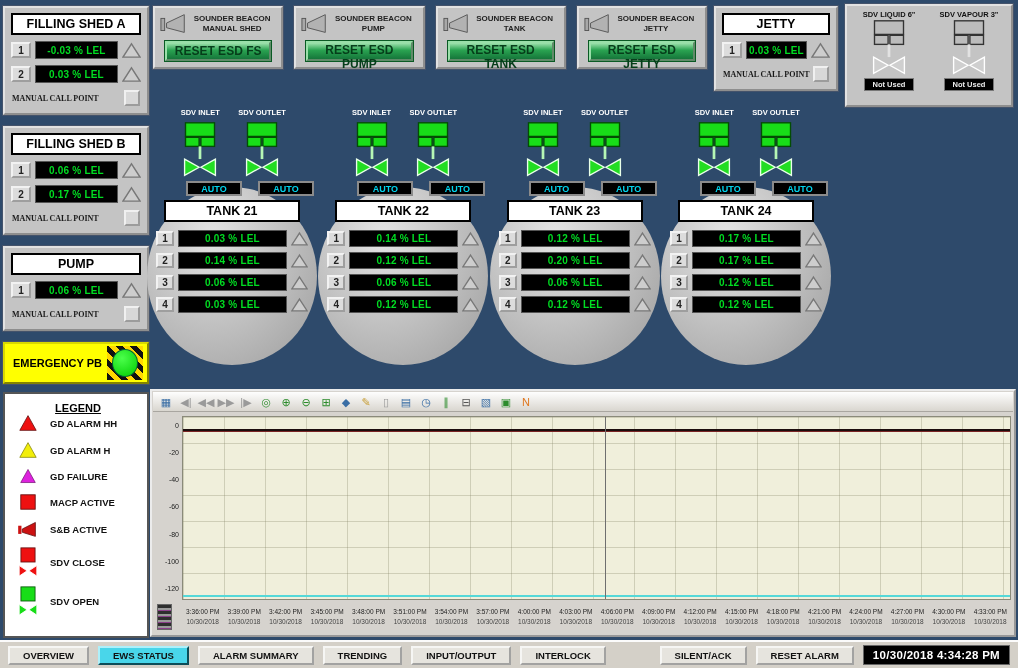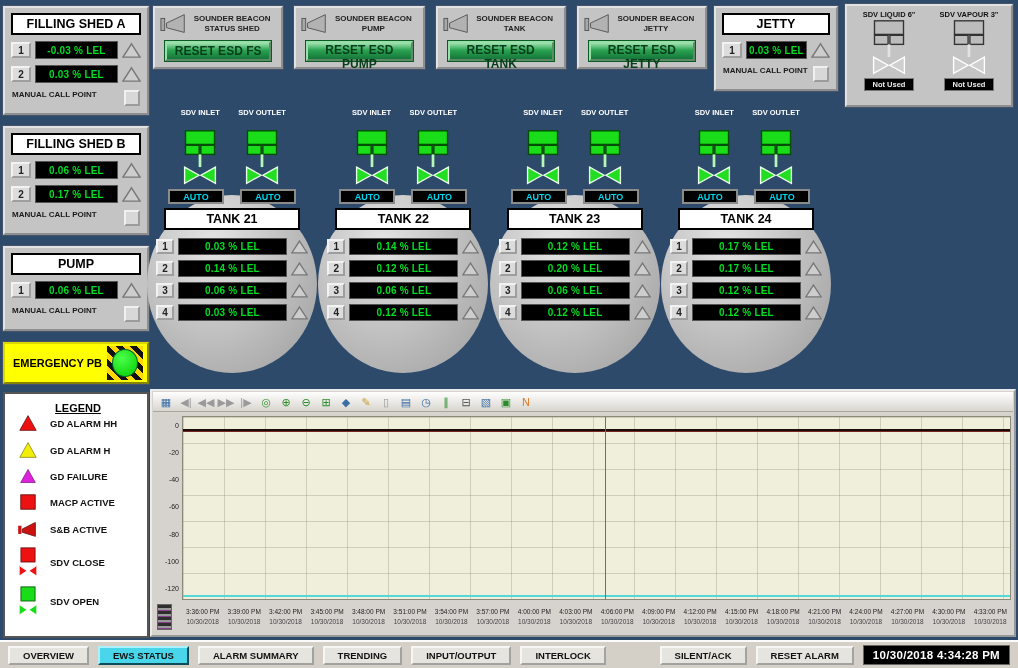--- a/index.html
+++ b/index.html
@@ -11,21 +11,21 @@
   .titlebox { background:#fff; border:2px solid #000000; font-weight:bold; font-size:12.5px; text-align:center; padding:2px 0; color:#000000; }
 
   
   #left-col { position:absolute; left:3px; top:6px; bottom:30px; width:146px; display:flex; flex-direction:column; }
   .gd-panel { padding:5px 6px 4px; margin-bottom:11px; }
   .ch { display:flex; align-items:center; gap:4px; margin-top:6px; }
   .nbtn { width:20px; height:16px; background:#dcdcdc; border:2px outset #f2f2f2; font-size:10px; font-weight:bold; color:#222; display:flex; align-items:center; justify-content:center; }
   .led { flex:1; height:18px; background:#000; border:1px solid #555; box-shadow:inset 1px 1px 2px #000; color:#00dd22; font-size:10px; font-weight:bold; display:flex; align-items:center; justify-content:center; letter-spacing:.2px; }
   .tri { width:19px; height:17px; flex:0 0 auto; }
   .tri polygon { fill:#cdcdcd; stroke:#777; stroke-width:1.5; }
-  .macp { display:flex; align-items:flex-start; justify-content:space-between; margin:7px 1px 3px; }
+  .macp { display:flex; align-items:center; justify-content:space-between; margin:7px 1px 3px;font-family:Liberation Serif, serif; }
   .macp-label { font-size:8px; font-weight:bold; color:#1a1a1a; }
   .macp-btn { width:16px; height:16px; background:#d8d8d8; border:2px outset #f0f0f0; }
 
   #epb { background:#ffff00; border:2px outset #d8d800; box-shadow:0 0 0 1px #44536b; height:42px; display:flex; align-items:center; padding:0 4px 0 8px; margin-bottom:8px; }
   #epb-label { flex:1; font-size:11px; font-weight:bold; color:#000; }
   #epb-hazard { width:36px; height:34px; background:repeating-linear-gradient(45deg,#111 0 5px,#ffd800 5px 10px); display:flex; align-items:center; justify-content:center; }
   #epb-lamp { width:26px; height:28px; background:radial-gradient(circle at 38% 32%, #4bff4b, #00cc00); border-radius:50%; border:1px solid #063; }
 
   #legend { flex:1; background:#fff; border:2px solid #555; padding:8px 6px 4px 10px; overflow:hidden; }
   #legend-title { text-align:center; font-size:11px; font-weight:bold; text-decoration:underline; color:#000; }
@@ -54,22 +54,22 @@
   .valve-svg .vt { fill:#22dd22; stroke:#e9ffe9; stroke-width:1.5; }
   .valve-svg.gray .act { fill:#bcbcbc; stroke:#333; }
   .valve-svg.gray .stem { stroke:#e2e2e2; }
   .valve-svg.gray .vt { fill:#cfcfcf; stroke:#fff; }
 
   
   #tanks-row { position:absolute; left:150px; top:108px; width:678px; display:flex; justify-content:space-between; }
   .tank-group { width:164px; display:flex; flex-direction:column; align-items:center; }
   .valve-pair { display:flex; gap:16px; }
   .vcol { display:flex; flex-direction:column; align-items:center; }
-  .vlabel { font-size:7.5px; font-weight:bold; color:#fff; margin-bottom:12px; white-space:nowrap; }
-  .auto-row { display:flex; gap:16px; margin-top:2px; position:relative; z-index:2; }
+  .vlabel { font-size:7.5px; font-weight:bold; color:#fff; margin-bottom:4px; white-space:nowrap; }
+  .auto-row { display:flex; gap:16px; margin-top:2px; position:relative; z-index:2;padding-left:36px; }
   .auto-btn { width:56px; height:15px; background:#000; border:2px solid #8b8b8b; color:#00d5ee; font-size:9px; font-weight:bold; font-family:"Liberation Sans",sans-serif; display:flex; align-items:center; justify-content:center; cursor:pointer; }
   .ellipse { margin-top:-9px; width:170px; height:178px; border-radius:50%; background:radial-gradient(ellipse at 38% 28%, #e4e4e4, #bcbcbc 55%, #9c9c9c); display:flex; flex-direction:column; align-items:center; }
   .tank-title { margin-top:13px; width:136px; }
   .tank-chs { width:152px; margin-top:3px; }
   .tank-chs .ch { margin-top:5px; }
   .tank-chs .nbtn { width:18px; height:15px; }
   .tank-chs .led { height:17px; }
   .tank-chs .tri { width:17px; height:16px; }
 
   
@@ -250,21 +250,21 @@
 
   <div id="beacon-row">
 
       <div class="panel beacon">
         <div class="beacon-top">
           <svg width="28" height="24" viewBox="0 0 30 24">
             <rect x="1" y="6" width="4" height="13" fill="#a8a8a8" stroke="#555"></rect>
             <polygon points="7,11 26,2 26,21 7,16" fill="#b2b2b2" stroke="#555"></polygon>
           </svg>
           <div class="beacon-label">
-            <span>SOUNDER BEACON</span><br><span>STATUS SHED</span>
+            <span>SOUNDER BEACON</span><br><span>MANUAL SHED</span>
           </div>
         </div>
         <button class="gbtn">RESET ESD FS</button>
       </div>
 
       <div class="panel beacon">
         <div class="beacon-top">
           <svg width="28" height="24" viewBox="0 0 30 24">
             <rect x="1" y="6" width="4" height="13" fill="#a8a8a8" stroke="#555"></rect>
             <polygon points="7,11 26,2 26,21 7,16" fill="#b2b2b2" stroke="#555"></polygon>

